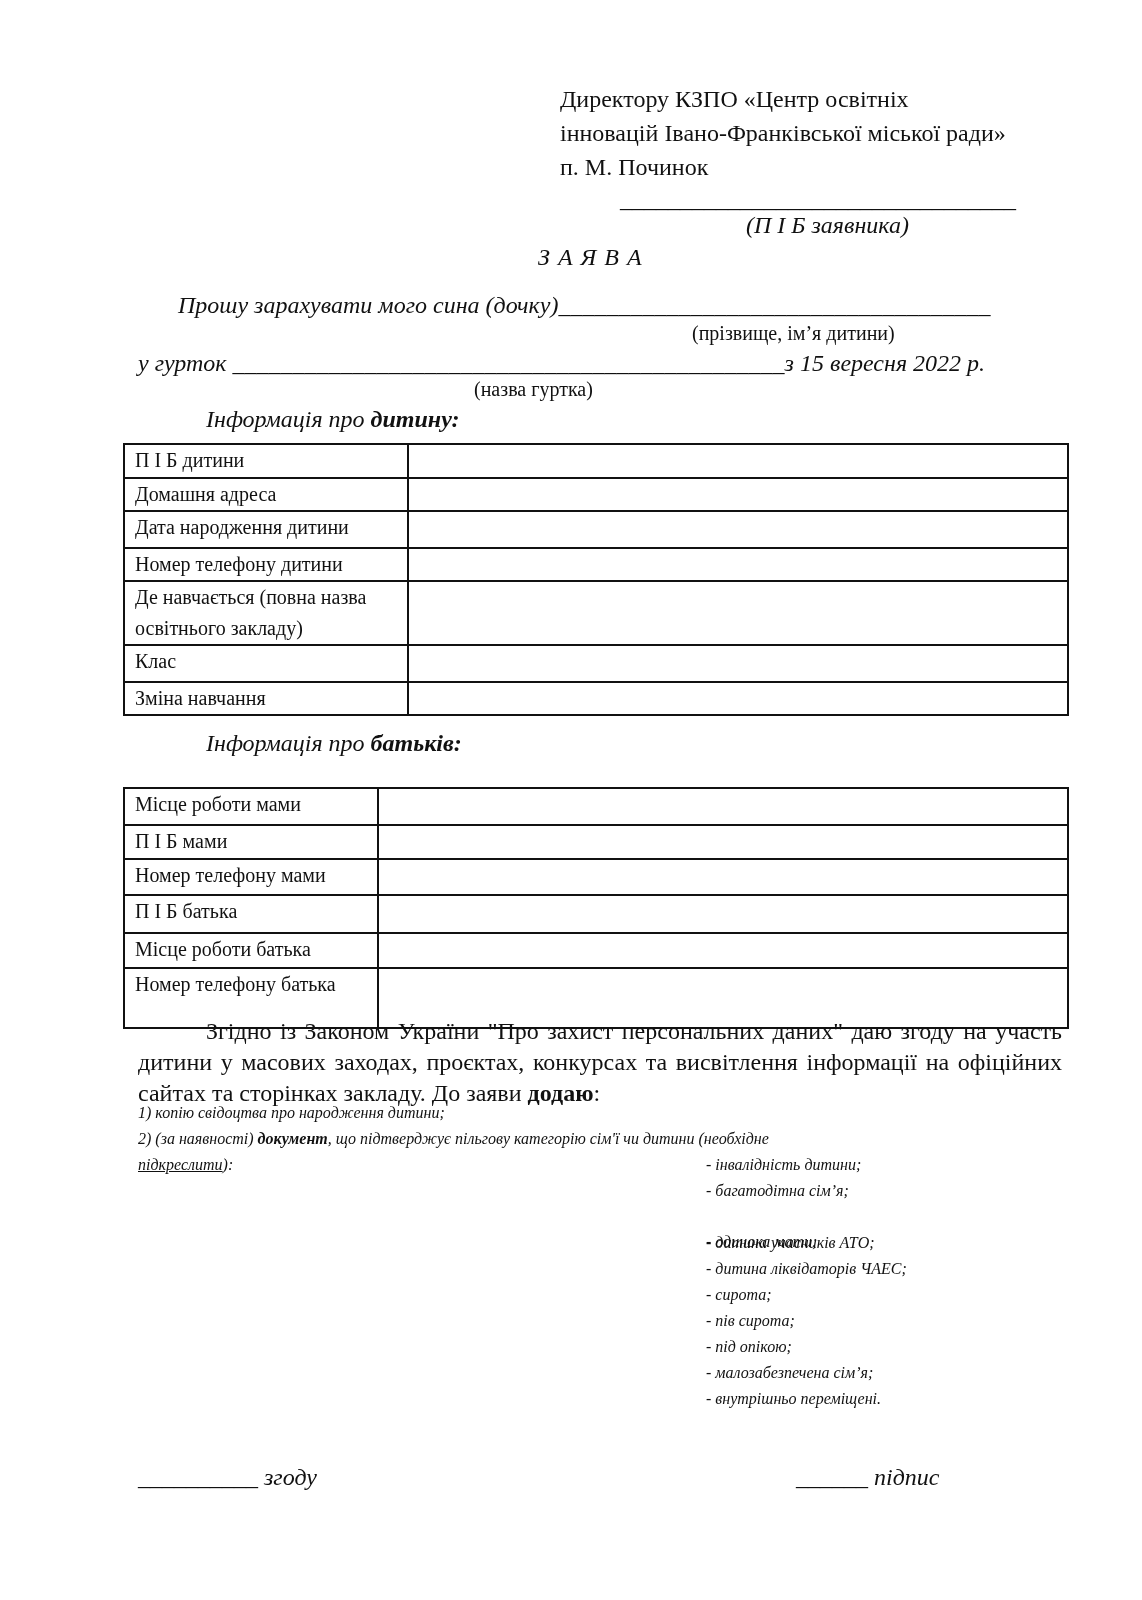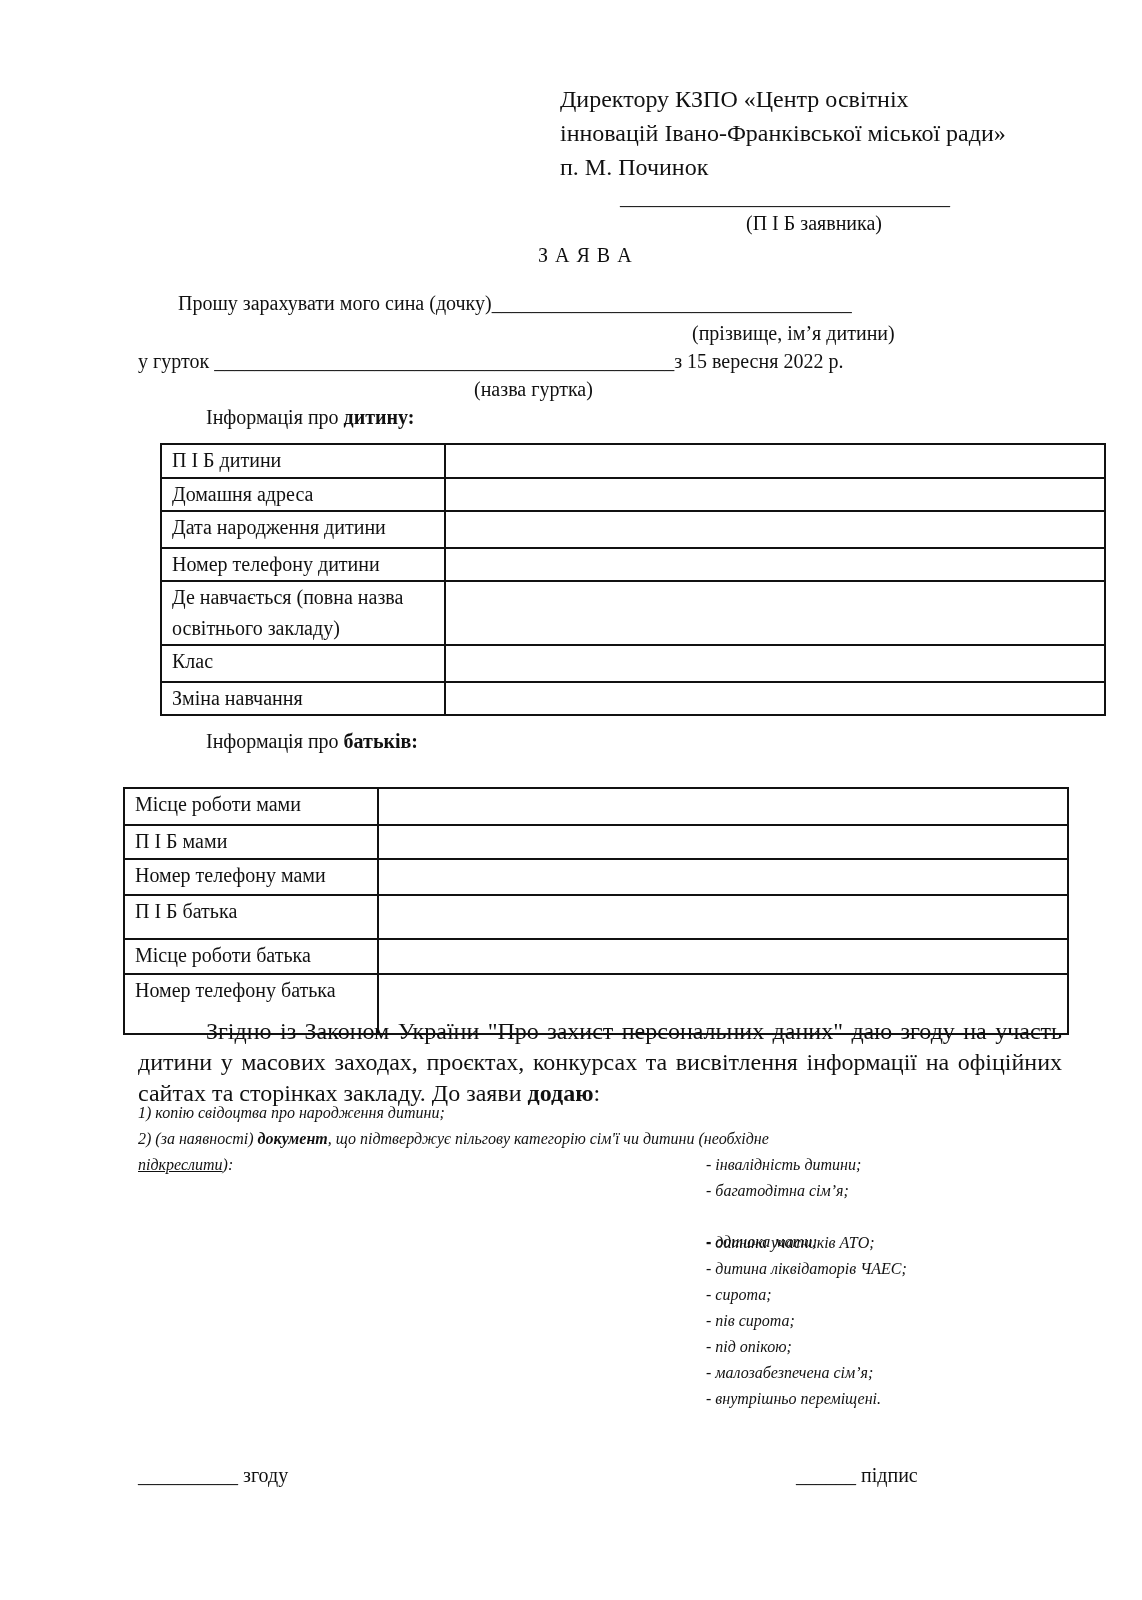--- a/index.html
+++ b/index.html
@@ -1,20 +1,20 @@
 <!DOCTYPE html>
 <html><head>
 <meta charset="utf-8">
 <style>
   html, body { margin:0; padding:0; background:#ffffff; }
   body { width:1142px; height:1600px; position:relative; overflow:hidden;
          font-family:"Liberation Serif", serif; color:#111; }
   .abs { position:absolute; }
   .hdr { left:560px; font-size:24px; line-height:34px; }
-  .t22 { font-size:20px; }
+  .t22 { font-size:24px;font-style:italic; }
   .small { font-size:20px; }
   table.form { position:absolute; border-collapse:collapse; font-size:20px; }
   table.form td { border:2.5px solid #111; padding:0 10px; vertical-align:top; line-height:31px; }
   .bold { font-weight:bold; }
   .ital { font-style:italic; font-size:16px; }
   .para { left:138px; width:924px; font-size:24px; line-height:31px; text-align:justify; }
   .ul { text-decoration:underline; }
 </style>
 </head>
 <body>
@@ -35,21 +35,21 @@
 <div class="abs t22" style="left:138px; top:350px;">
   <span>у гурток</span>
   <span>______________________________________________</span><span>з 15 вересня 2022 р.</span>
 </div>
 <div class="abs small" style="left:474px; top:378px;">(назва гуртка)</div>
 
 <div class="abs t22" style="left:206px; top:406px;">
   <span>Інформація про </span><span class="bold">дитину:</span>
 </div>
 
-<table class="form" style="left:123px; top:443px; width:946px;margin-left:37px;">
+<table class="form" style="left:123px; top:443px; width:946px;">
   <colgroup>
       <col style="width:284px">
       <col>
     </colgroup>
   <tbody>
       <tr style="height:34px">
     <td>П І Б дитини</td>
     <td></td>
   </tr>
   <tr style="height:32px">
@@ -94,21 +94,21 @@
     <td></td>
   </tr>
   <tr style="height:34px">
     <td>П І Б мами</td>
     <td></td>
   </tr>
   <tr style="height:36px">
     <td>Номер телефону мами</td>
     <td></td>
   </tr>
-  <tr style="height:44px">
+  <tr style="height:38px">
     <td>П І Б батька</td>
     <td></td>
   </tr>
   <tr style="height:35px">
     <td>Місце роботи батька</td>
     <td></td>
   </tr>
   <tr style="height:60px">
     <td>Номер телефону батька</td>
     <td></td>

